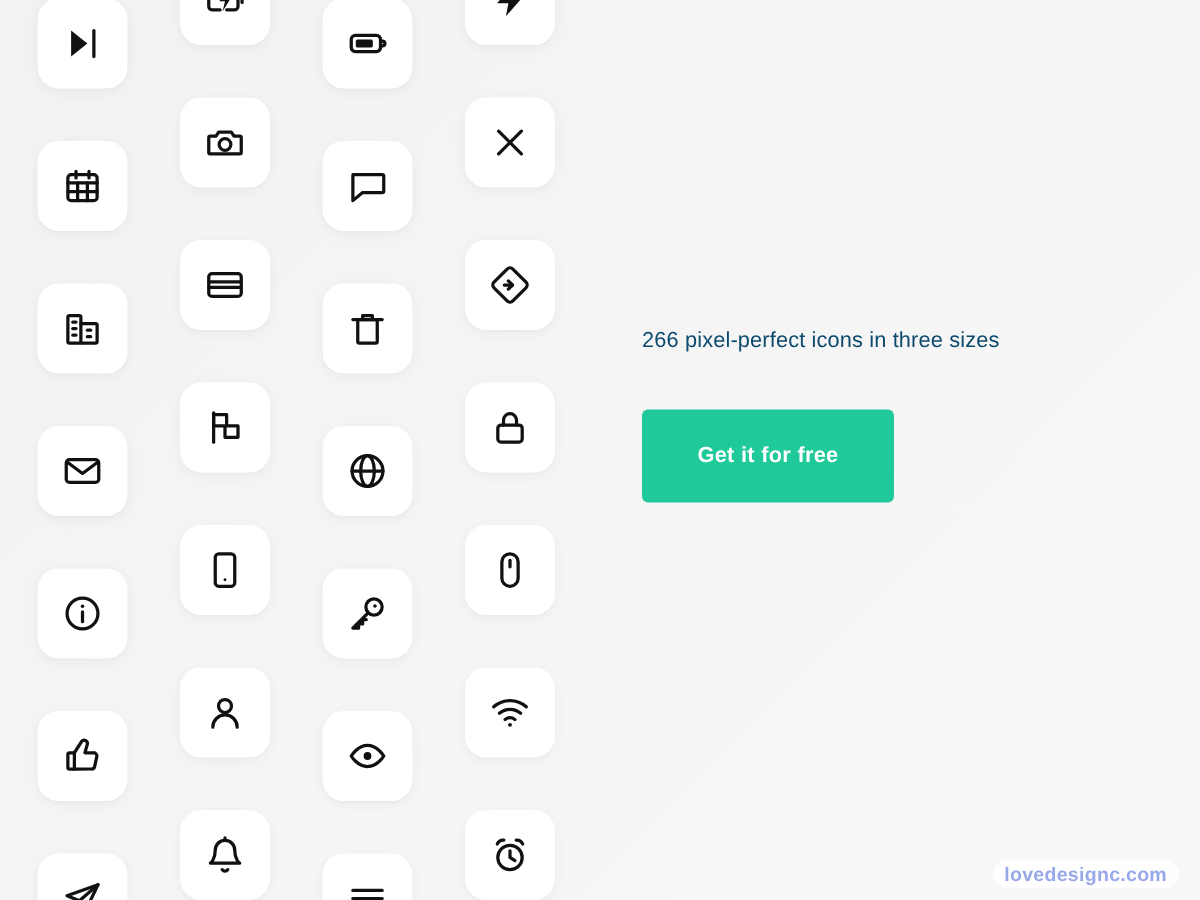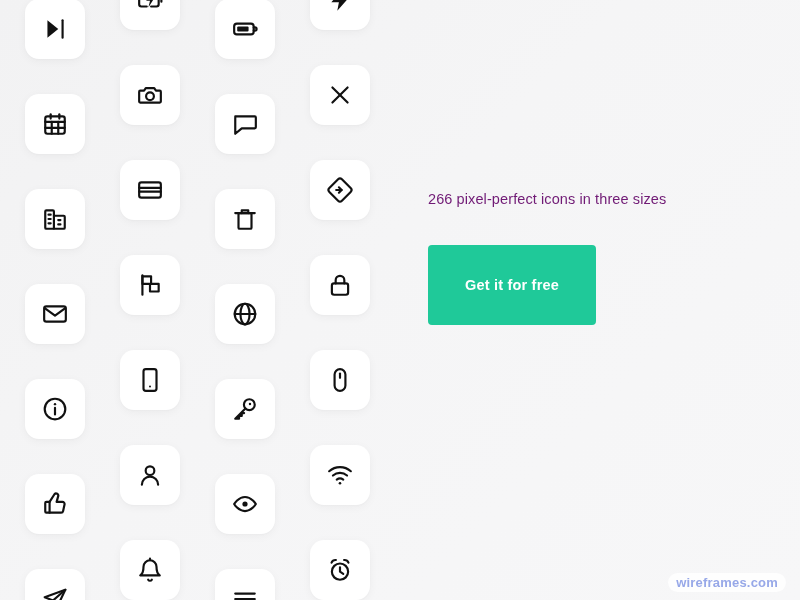--- a/index.html
+++ b/index.html
@@ -70,33 +70,34 @@
 
   .promo-title {
     font-size: 34px;
     font-weight: bold;
     letter-spacing: -0.6px;
     color: #1b1b1b;
     line-height: 1.1;
   }
 
   .promo-desc {
+    margin-top: 28px;
     font-size: 14.5px;
     line-height: 1.85;
-    color: #701a75;
+    color: #0c4a6e;
     letter-spacing: 0.1px;
   }
 
   .promo-cta {
     display: inline-flex;
     align-items: center;
     justify-content: center;
     margin-top: 32px;
     width: 168px;
-    height: 80px;
+    height: 62px;
     border: none;
     border-radius: 4px;
     background: #1fc999;
     color: #ffffff;
     font-family: "Liberation Sans", sans-serif;
     font-size: 14.5px;
     font-weight: bold;
     letter-spacing: 0.2px;
     cursor: pointer;
   }
@@ -322,13 +323,13 @@
     </div>
   </div>
 
 <div class="promo">
   <p class="promo-desc">
     <span>266 pixel-perfect icons in three sizes</span><br>
   </p>
   <button class="promo-cta">Get it for free</button>
 </div>
 
-<div class="watermark">wireframes.com</div>
+<div class="watermark">lovedesignc.com</div>
 
 </body></html>

